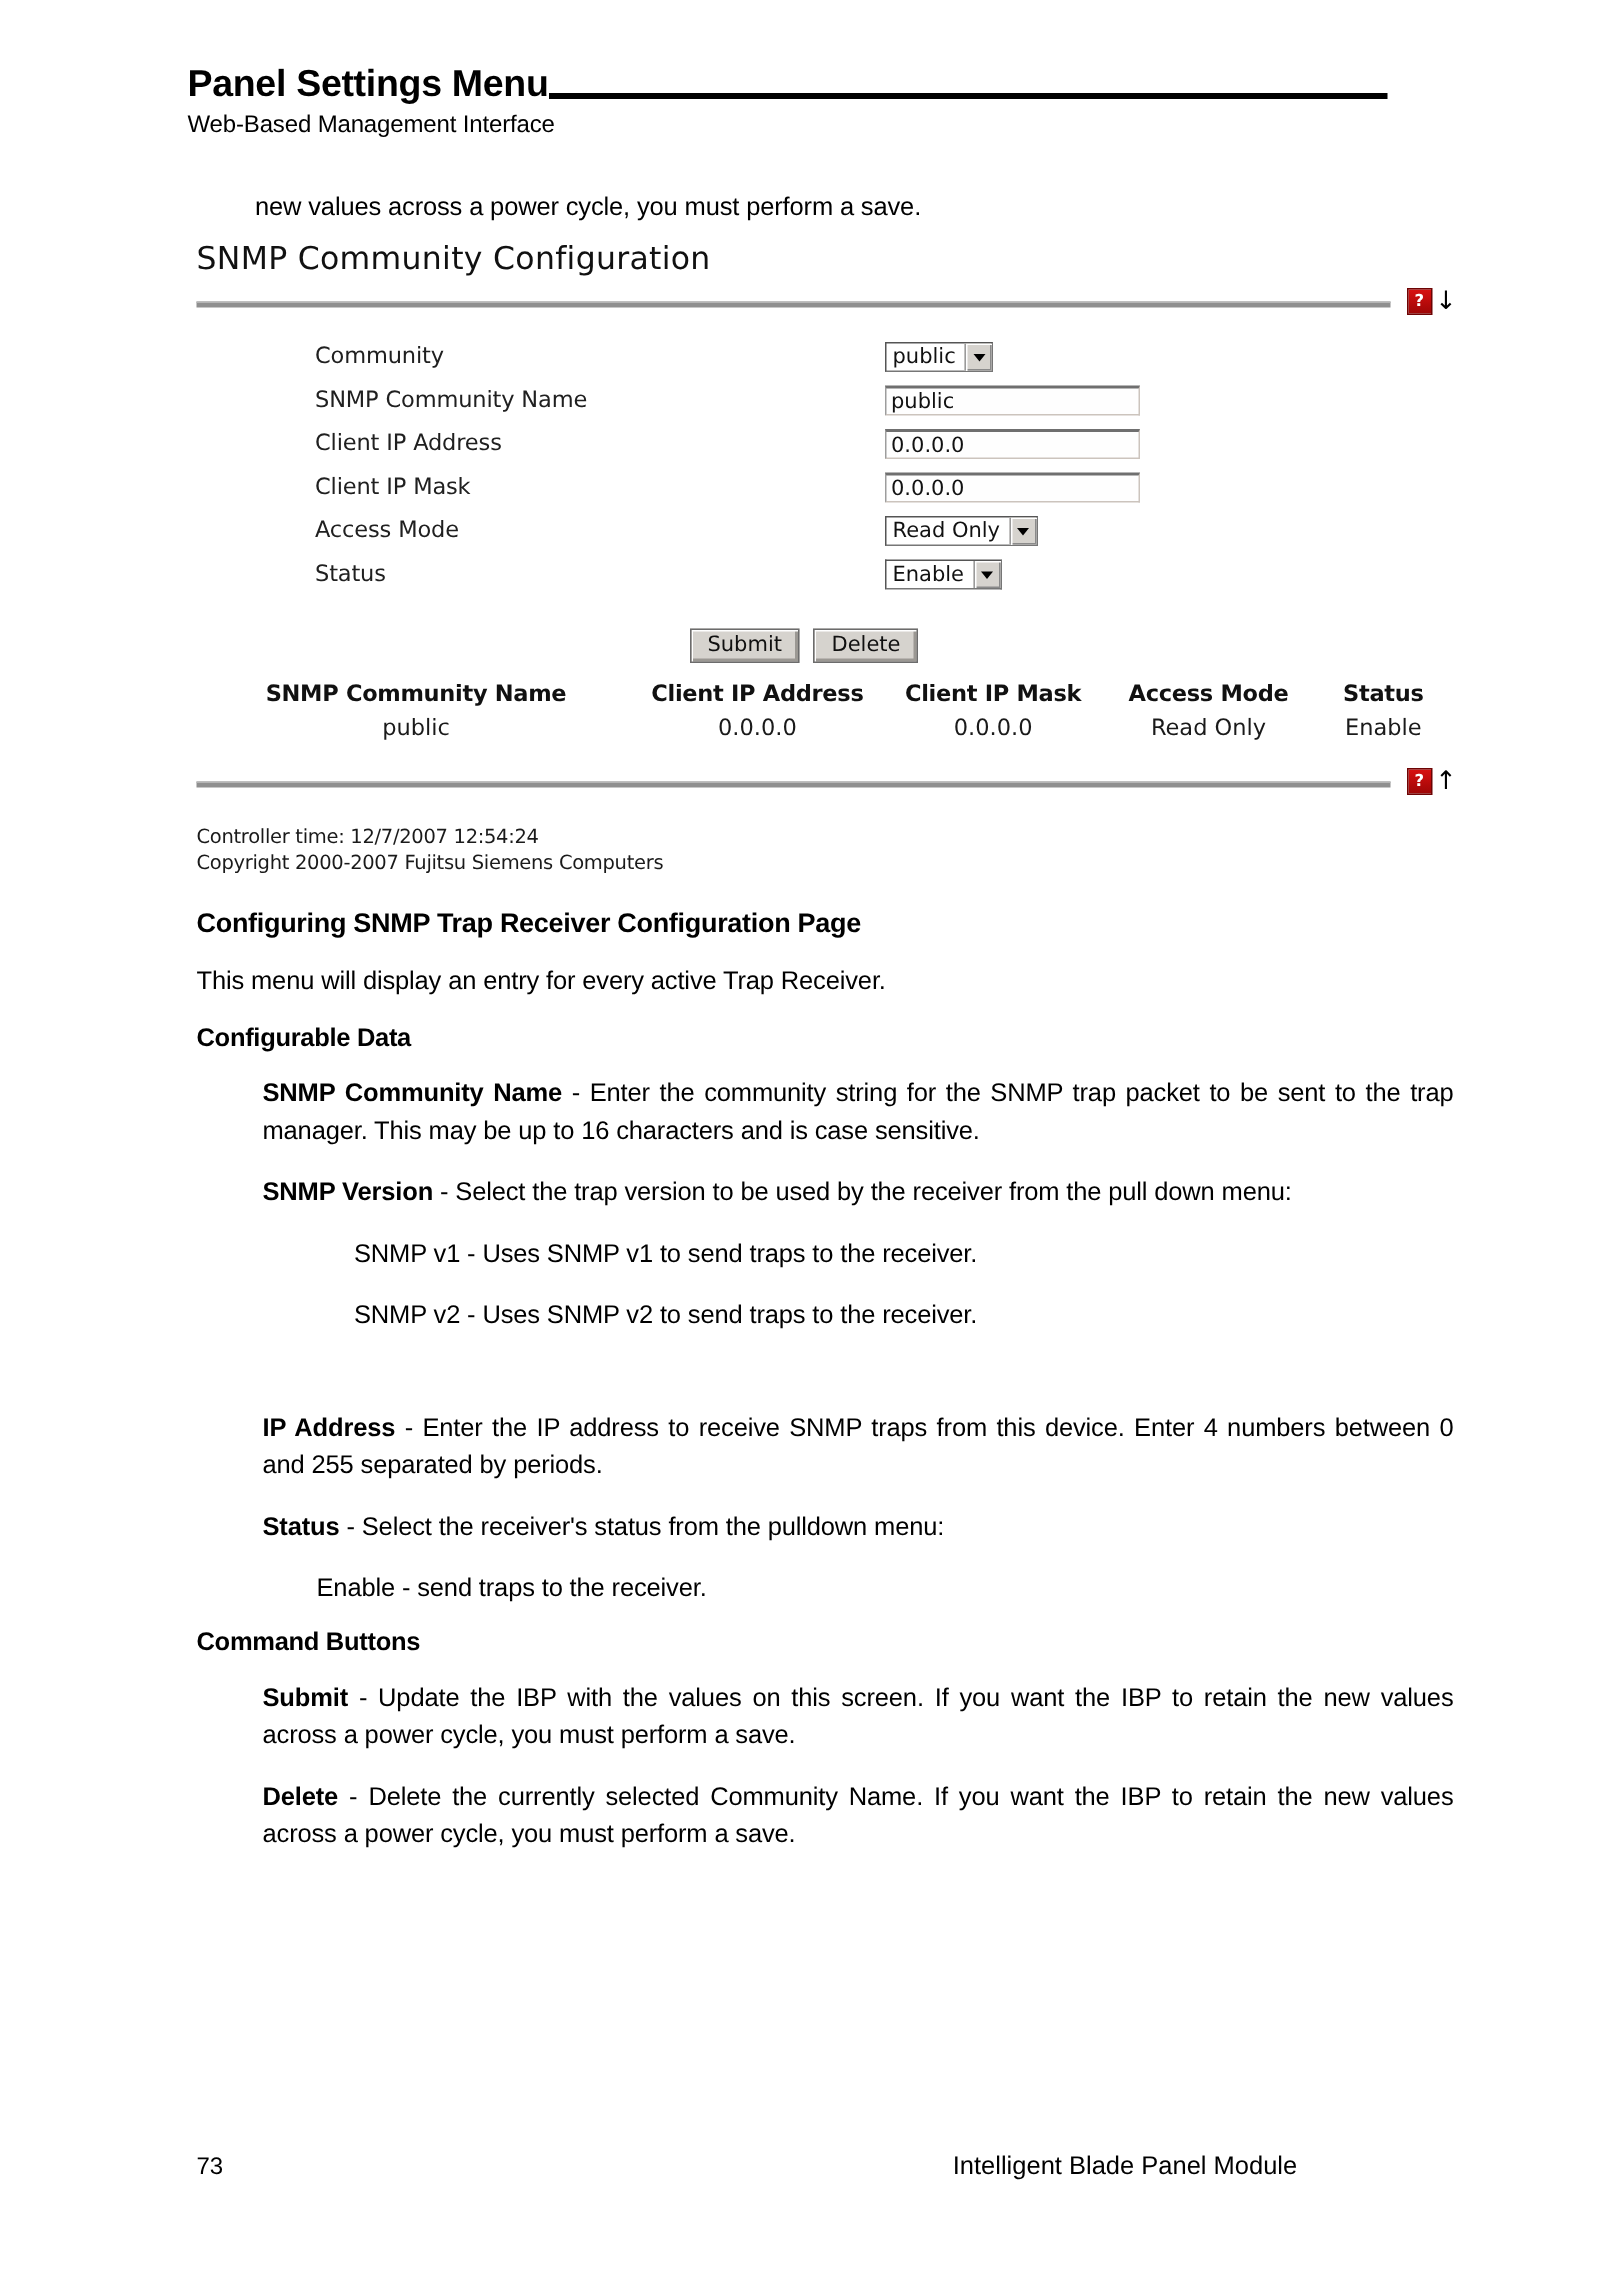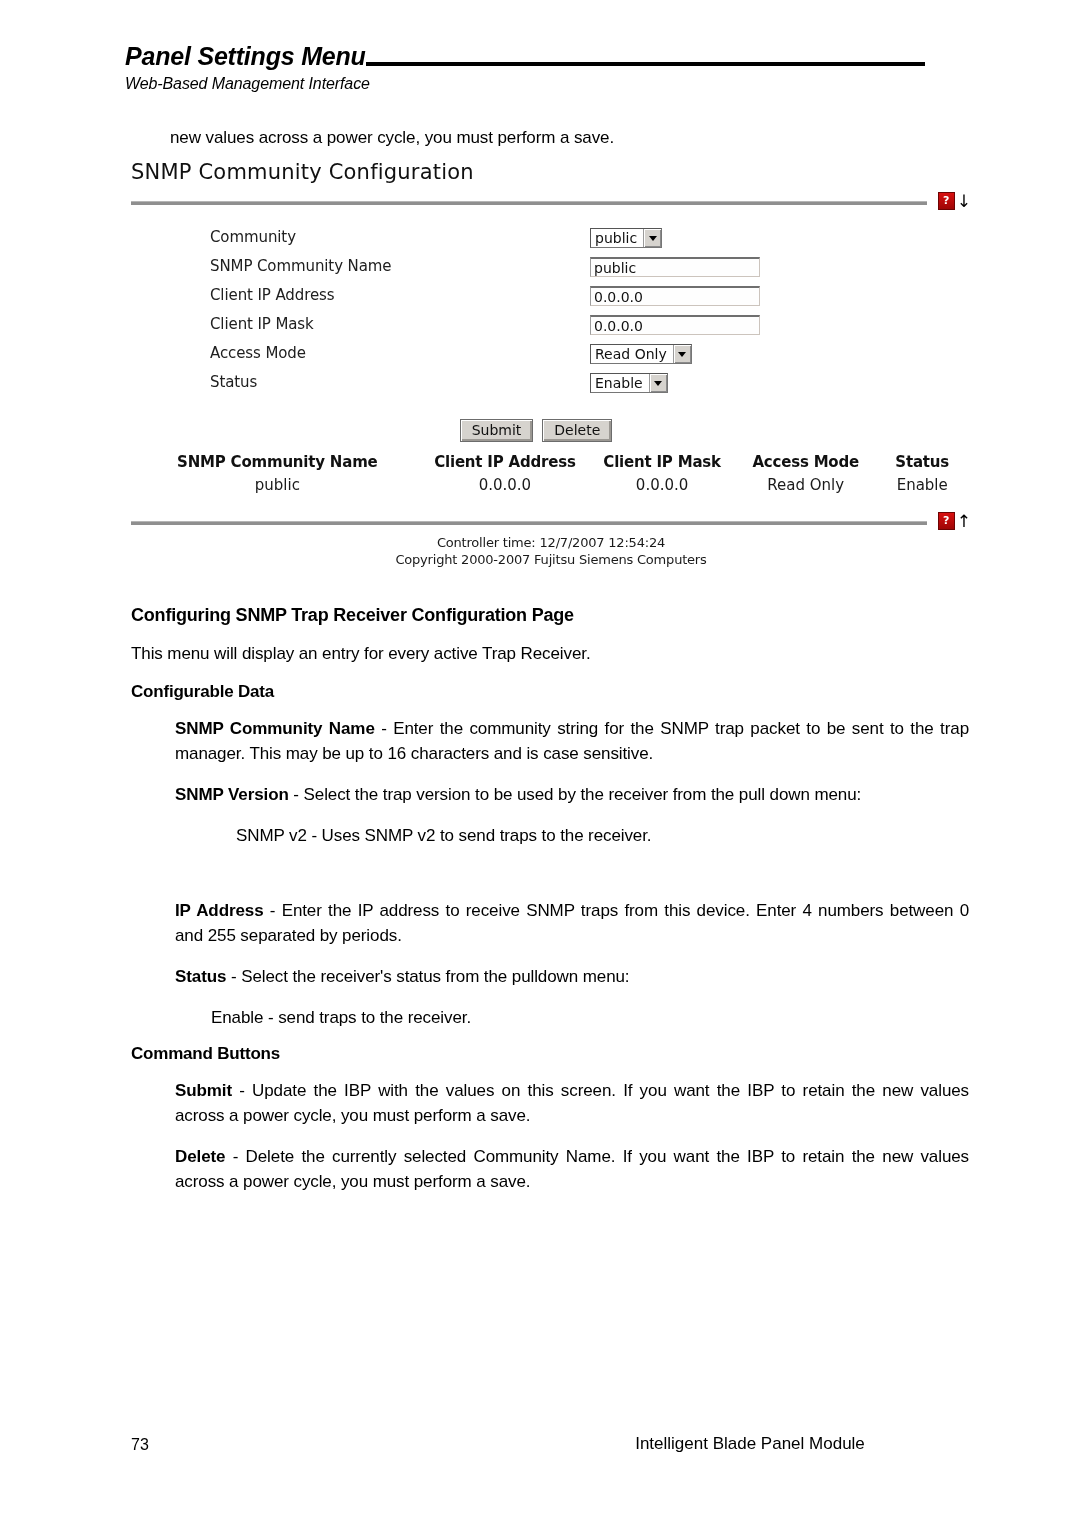--- a/index.html
+++ b/index.html
@@ -16,21 +16,20 @@
     color: #000000;
     overflow: hidden;
   }
 
   
   .page-header {
     position: absolute;
     left: 125px;
     top: 44px;
     width: 800px;
-    font-style: italic;
   }
   .header-title-row {
     display: flex;
     align-items: flex-end;
     gap: 0px;
   }
   .header-title {
     font-size: 25px;
     font-weight: bold;
     letter-spacing: -0.2px;
@@ -224,26 +223,25 @@
   .res-table th.c2, .res-table td.c2 { width: 140px; }
   .res-table th.c3, .res-table td.c3 { width: 125px; }
   .res-table th.c4, .res-table td.c4 { width: 90px;  }
 
   .webui-rule-bottom-wrap {
     position: relative;
     height: 22px;
     margin-top: 16px;
   }
   .webui-footer {
-    margin-top: 0;
+    margin-top: 16px;
     font-size: 13px;
     line-height: 17px;
     color: #1a1a1a;
     letter-spacing: -0.2px;
-    text-align: center;
   }
 
   
   .body-copy {
     position: absolute;
     left: 131px;
     top: 605px;
     width: 838px;
   }
   .h2 {
@@ -426,20 +424,21 @@
   <div class="h2">Configuring SNMP Trap Receiver Configuration Page</div>
 
   <p class="p-plain">This menu will display an entry for every active Trap Receiver.</p>
 
   <div class="h3">Configurable Data</div>
 
   <p class="p-indent"><span class="lead">SNMP Community Name</span><span> - Enter the community string for the SNMP trap packet to be sent to the trap manager. This may be up to 16 characters and is case sensitive.</span></p>
 
   <p class="p-indent"><span class="lead">SNMP Version</span><span> - Select the trap version to be used by the receiver from the pull down menu:</span></p>
 
+  <p class="p-indent2">SNMP v1 - Uses SNMP v1 to send traps to the receiver.</p>
 
   <p class="p-indent2">SNMP v2 - Uses SNMP v2 to send traps to the receiver.</p>
 
   <div class="gap-block"></div>
 
   <p class="p-indent"><span class="lead">IP Address</span><span> - Enter the IP address to receive SNMP traps from this device. Enter 4 numbers between 0 and 255 separated by periods.</span></p>
 
   <p class="p-indent"><span class="lead">Status</span><span> - Select the receiver's status from the pulldown menu:</span></p>
 
   <p class="p-indent-sm">Enable - send traps to the receiver.</p>

